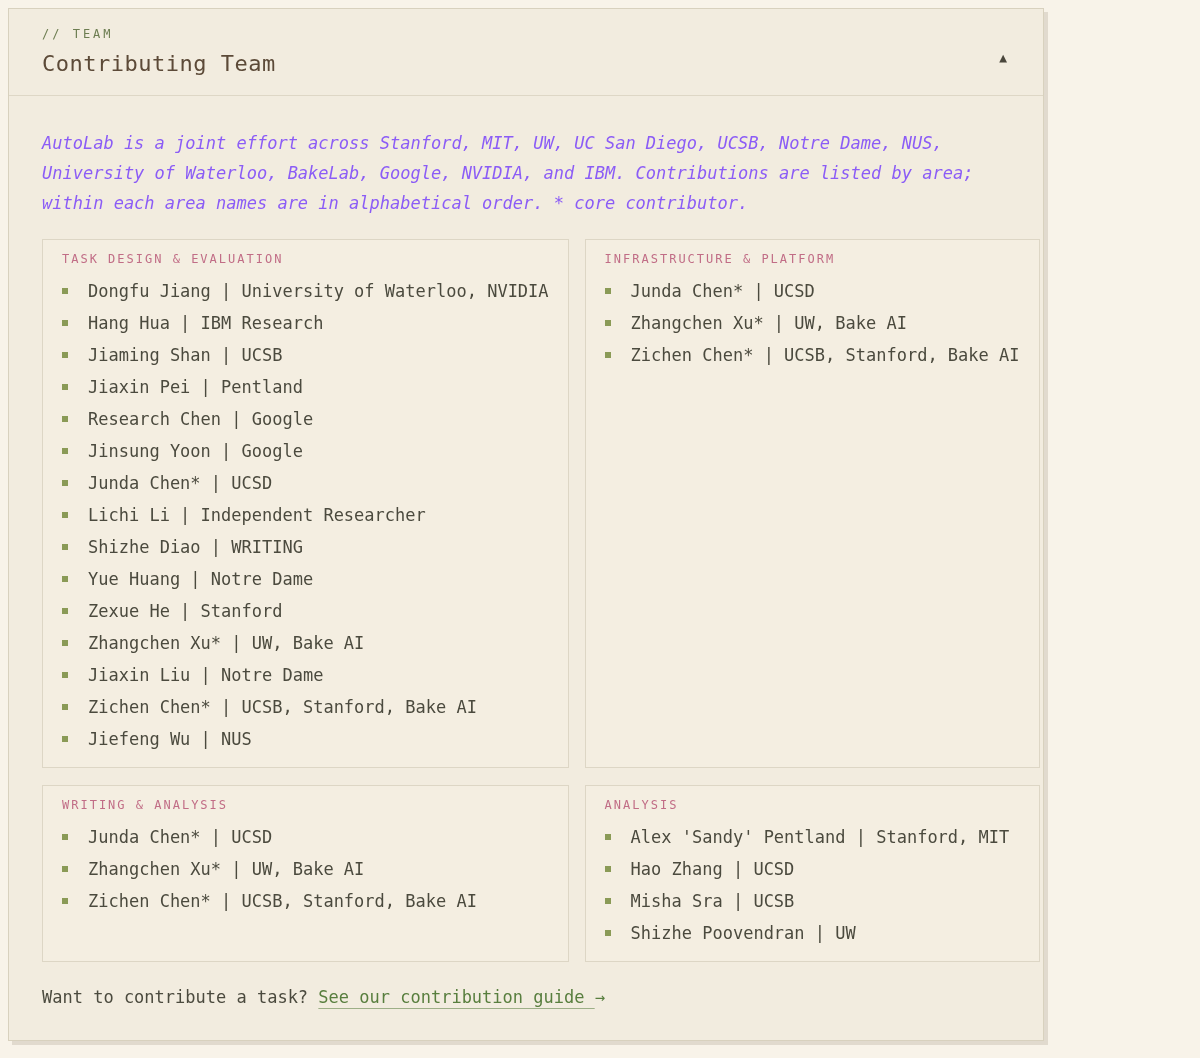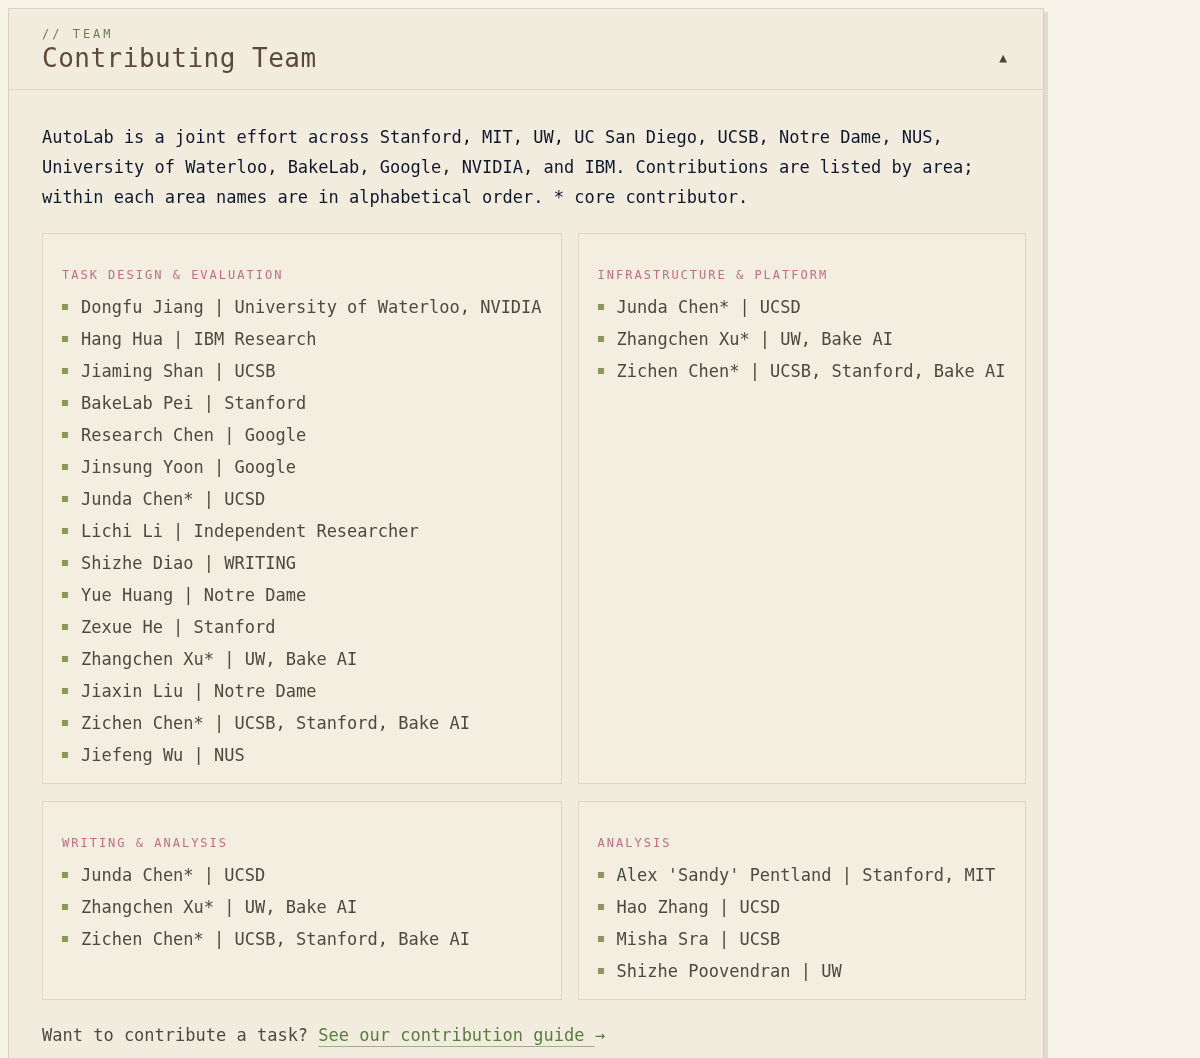--- a/index.html
+++ b/index.html
@@ -23,22 +23,22 @@
     padding: 18px 33px 14px 33px;
     border-bottom: 1px solid #ded7c6;
   }
   .eyebrow {
     font-size: 12px;
     letter-spacing: 3px;
     color: #6d7d51;
     font-weight: 500;
   }
   .panel-title {
-    margin-top: 0;
-    font-size: 26px;
+    margin-top: 6px;
+    font-size: 22px;
     line-height: 34px;
     font-weight: 500;
     color: #5c4a38;
     letter-spacing: 0.5px;
   }
   .collapse-btn {
     position: absolute;
     top: 42px;
     right: 36px;
     font-size: 13px;
@@ -48,51 +48,53 @@
     border: none;
     cursor: pointer;
     font-family: inherit;
   }
 
   .panel-body { padding: 32px 33px 28px 33px; }
 
   .intro {
     font-size: 17px;
     line-height: 30px;
-    color: #0f172a;
+    color: #8b5cf6;
     margin-bottom: 21px;
+    font-style: italic;
   }
 
   .groups-grid {
     display: grid;
     grid-template-columns: 1fr 1fr;
     column-gap: 16px;
     row-gap: 17px;
   }
   .group-card {
     background: #f4eee1;
     border: 1px solid #ddd6c5;
-    padding: 34px 19px 12px 19px;
+    padding: 12px 19px 12px 19px;
   }
   .group-title {
     font-size: 12px;
     line-height: 15px;
     letter-spacing: 2px;
     font-weight: 500;
     color: #c16d86;
     margin-bottom: 8px;
   }
   .member-list { list-style: none; }
   .member-list li {
     display: flex;
     align-items: center;
     height: 32px;
     font-size: 17px;
     color: #4b4a3e;
     white-space: nowrap;
+    gap: 7px;
   }
   .bullet {
     display: inline-block;
     width: 6px;
     height: 6px;
     background: #8a9a56;
     margin-right: 13px;
     flex: 0 0 auto;
   }
 
@@ -140,21 +142,21 @@
             <li>
               <span class="bullet"></span>
               <span>Hang Hua | IBM Research</span>
             </li>
             <li>
               <span class="bullet"></span>
               <span>Jiaming Shan | UCSB</span>
             </li>
             <li>
               <span class="bullet"></span>
-              <span>BakeLab Pei | Stanford</span>
+              <span>Jiaxin Pei | Pentland</span>
             </li>
             <li>
               <span class="bullet"></span>
               <span>Research Chen | Google</span>
             </li>
             <li>
               <span class="bullet"></span>
               <span>Jinsung Yoon | Google</span>
             </li>
             <li>

